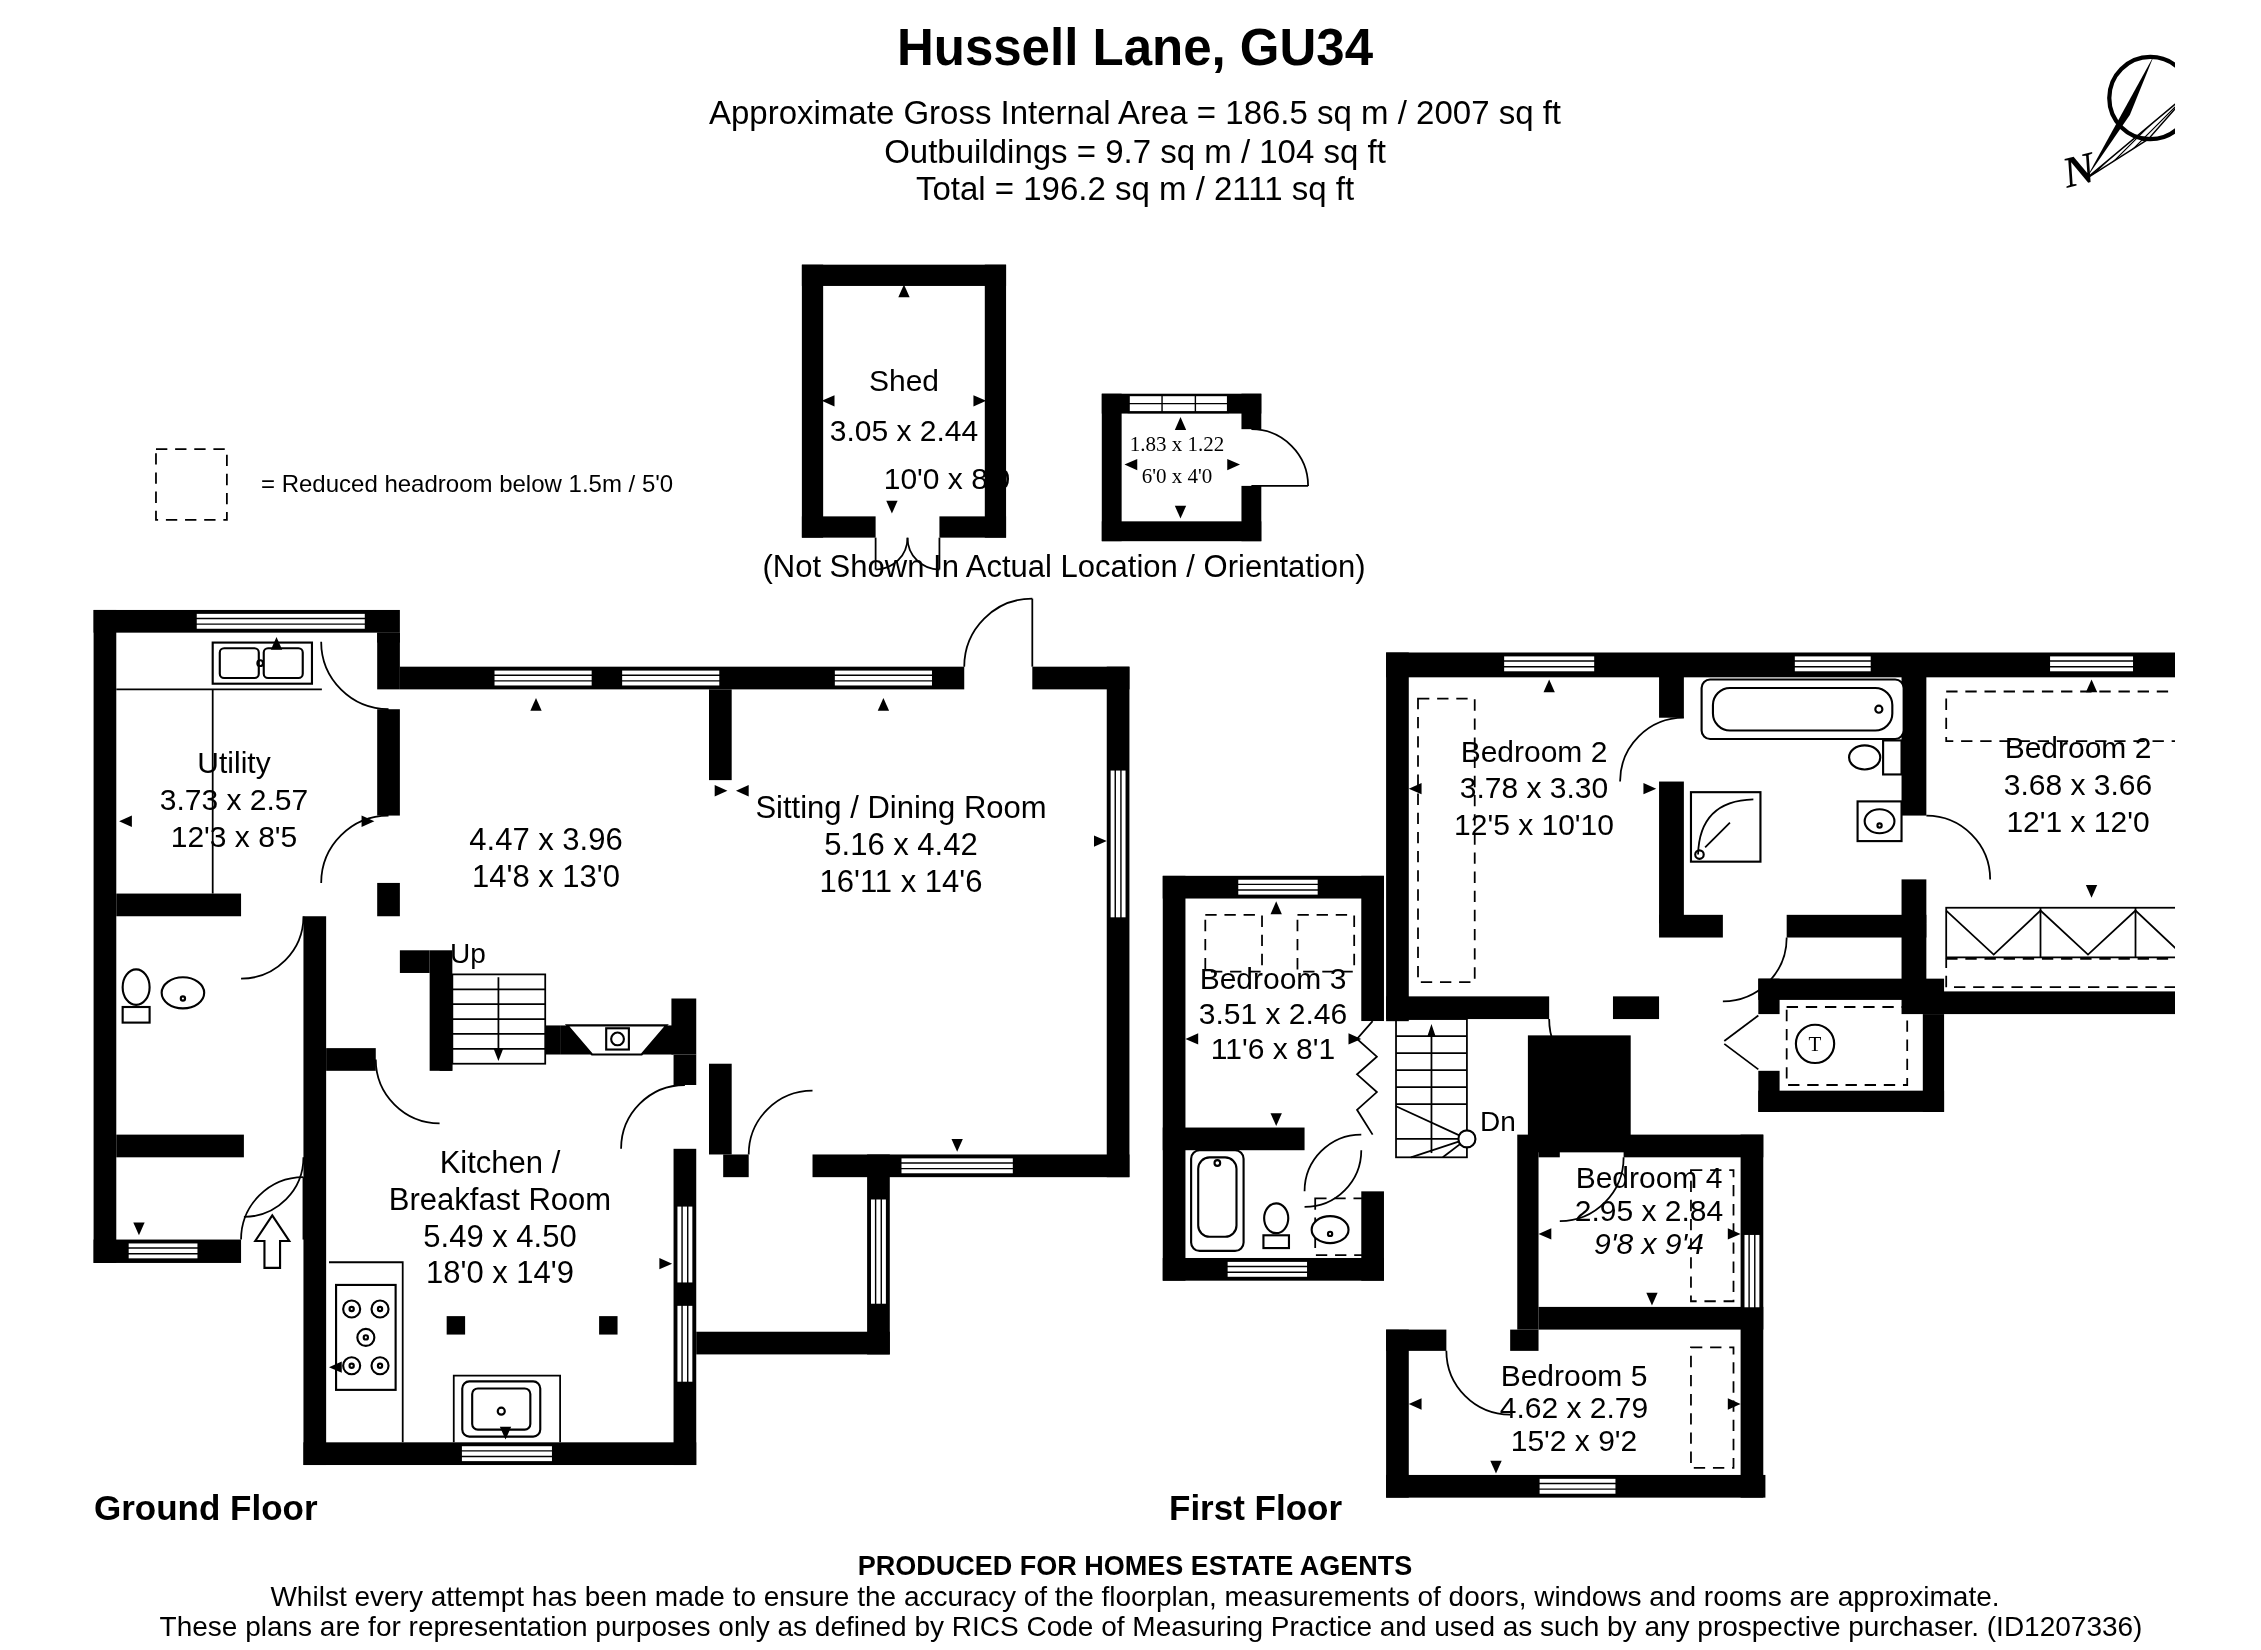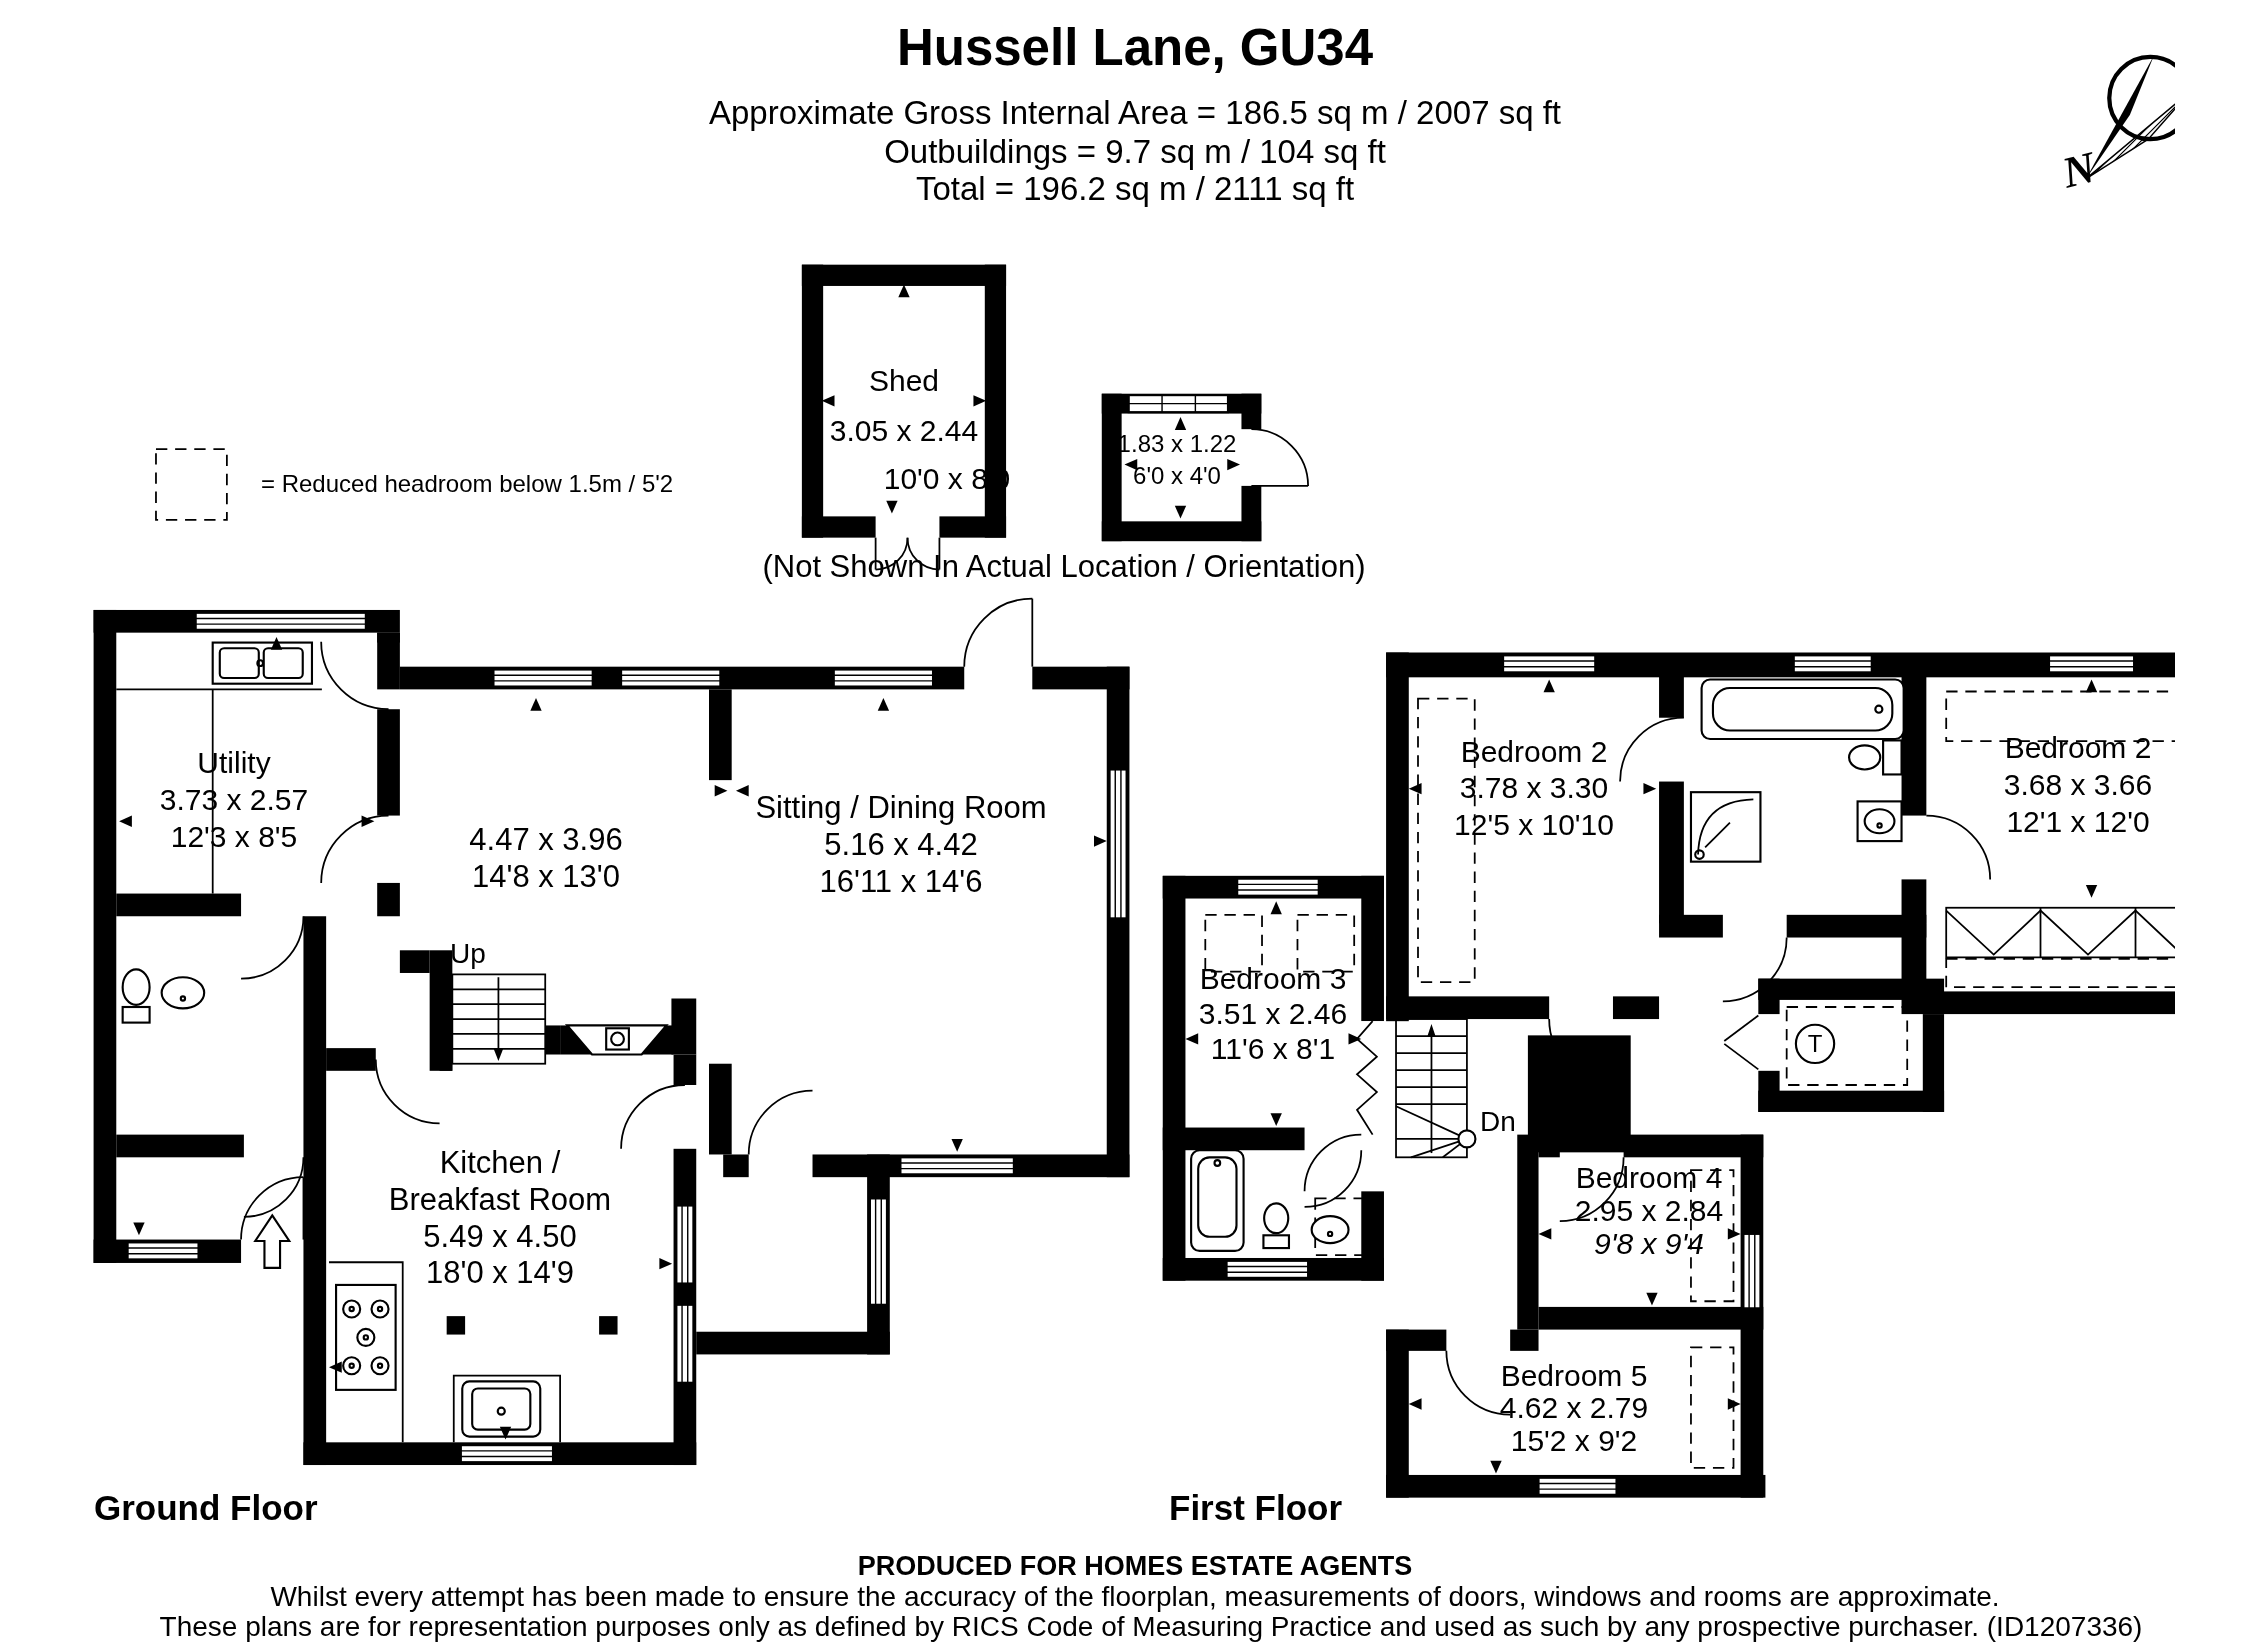--- a/index.html
+++ b/index.html
@@ -10,21 +10,21 @@
   .fix{fill:#fff;stroke:#000;stroke-width:3;}
   .fixn{fill:none;stroke:#000;stroke-width:3;}
   .thin{fill:none;stroke:#000;stroke-width:2.5;}
   .arc{fill:none;stroke:#000;stroke-width:2.5;}
   .wb{fill:#fff;stroke:#000;stroke-width:3;}
   .wl{stroke:#000;stroke-width:2;}
   .dash{fill:none;stroke:#000;stroke-width:2.5;stroke-dasharray:16 11;}
   .tri{fill:#000;}
   .lbl{position:absolute;transform:translate(-50%,-50%);white-space:nowrap;text-align:center;}
   .lbl-left{position:absolute;transform:translateY(-50%);white-space:nowrap;}
-  .t42{font-size:30px;} .t44{font-size:31px;} .t40{font-size:28px;} .t36{font-size:24px;}
+  .t42{font-size:30px;} .t44{font-size:31px;} .t40{font-size:28px;} .t36{font-size:21px;font-family:Liberation Serif, serif;}
   .t34{font-size:24px;}
   .title{font-size:51px;font-weight:bold;}
   .sub{font-size:33px;}
   .floorlbl{font-size:35px;font-weight:bold;}
   .foot1{font-size:27px;font-weight:bold;}
   .foot2{font-size:28px;}
   .north{font-size:44px;font-weight:bold;font-style:italic;font-family:"Liberation Serif",serif;
          transform:translate(-50%,-50%) rotate(-14deg);}
 </style>
 </head>
@@ -463,21 +463,21 @@
   </g>
 </svg>
 
 <div class="lbl title" style="left:1135px;top:47px;">Hussell Lane, GU34</div>
 <div class="lbl sub" style="left:1135px;top:113px;">Approximate Gross Internal Area = 186.5 sq m / 2007 sq ft</div>
 <div class="lbl sub" style="left:1135px;top:152px;">Outbuildings = 9.7 sq m / 104 sq ft</div>
 <div class="lbl sub" style="left:1135px;top:189px;">Total = 196.2 sq m / 2111 sq ft</div>
 
 <div class="north" style="position:absolute;left:2079px;top:170px;">N</div>
 
-<div class="lbl-left t34" style="left:261px;top:484px;">= Reduced headroom below 1.5m / 5'2</div>
+<div class="lbl-left t34" style="left:261px;top:484px;">= Reduced headroom below 1.5m / 5'0</div>
 
 <div class="lbl t42" style="left:904px;top:381px;text-align:center;">Shed</div>
 <div class="lbl t42" style="left:904px;top:431px;">3.05 x 2.44</div>
 <div class="lbl t42" style="left:904px;top:479px;margin-left:43px;">10'0 x 8'0</div>
 
 <div class="lbl t36" style="left:1177px;top:444px;">1.83 x 1.22</div>
 <div class="lbl t36" style="left:1177px;top:476px;">6'0 x 4'0</div>
 
 <div class="lbl t44" style="left:1064px;top:567px;">(Not Shown In Actual Location / Orientation)</div>
 

